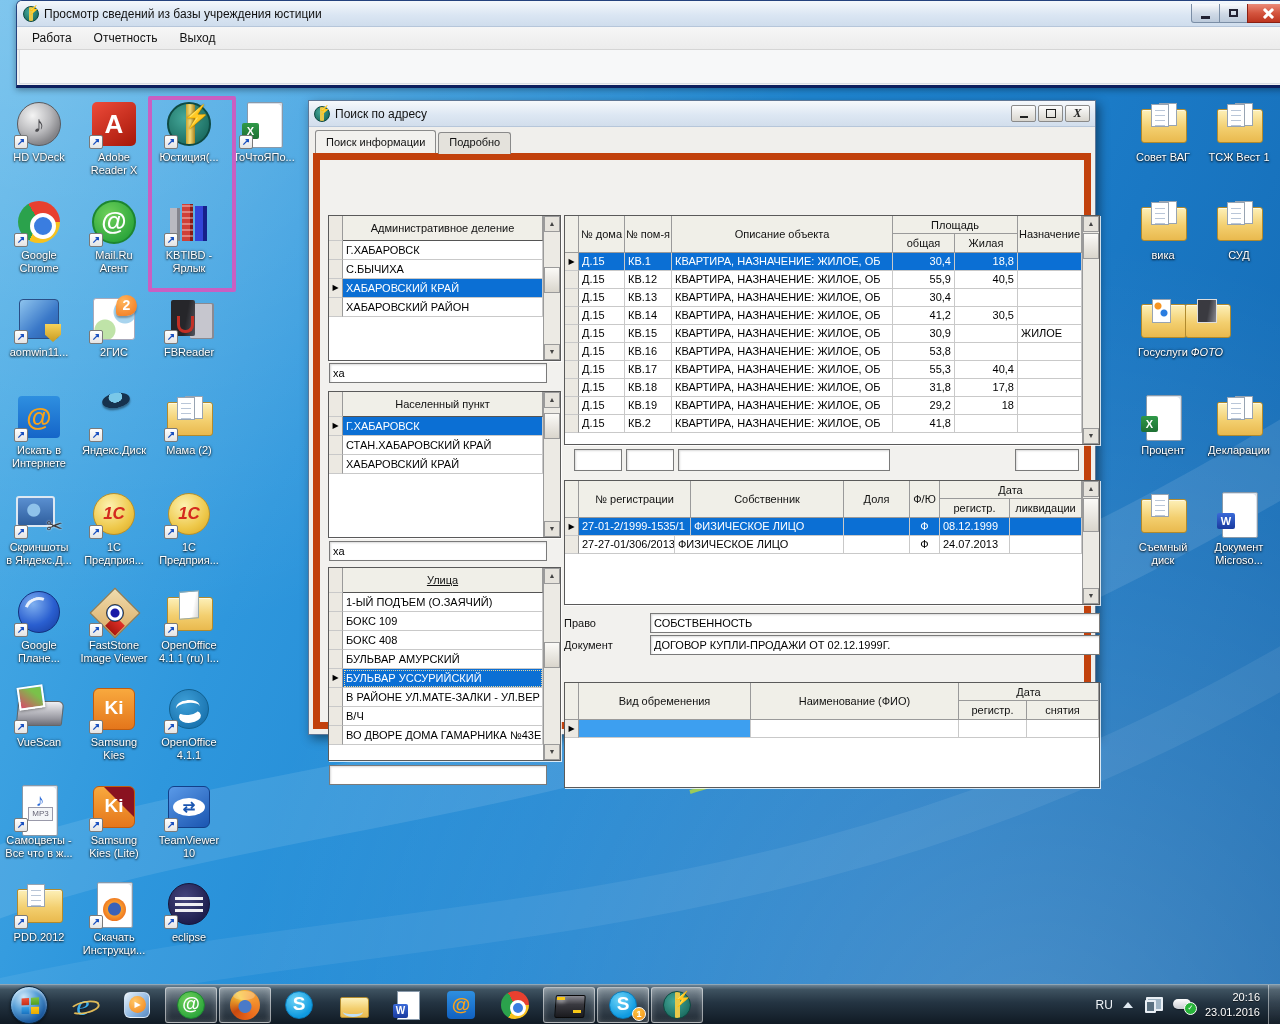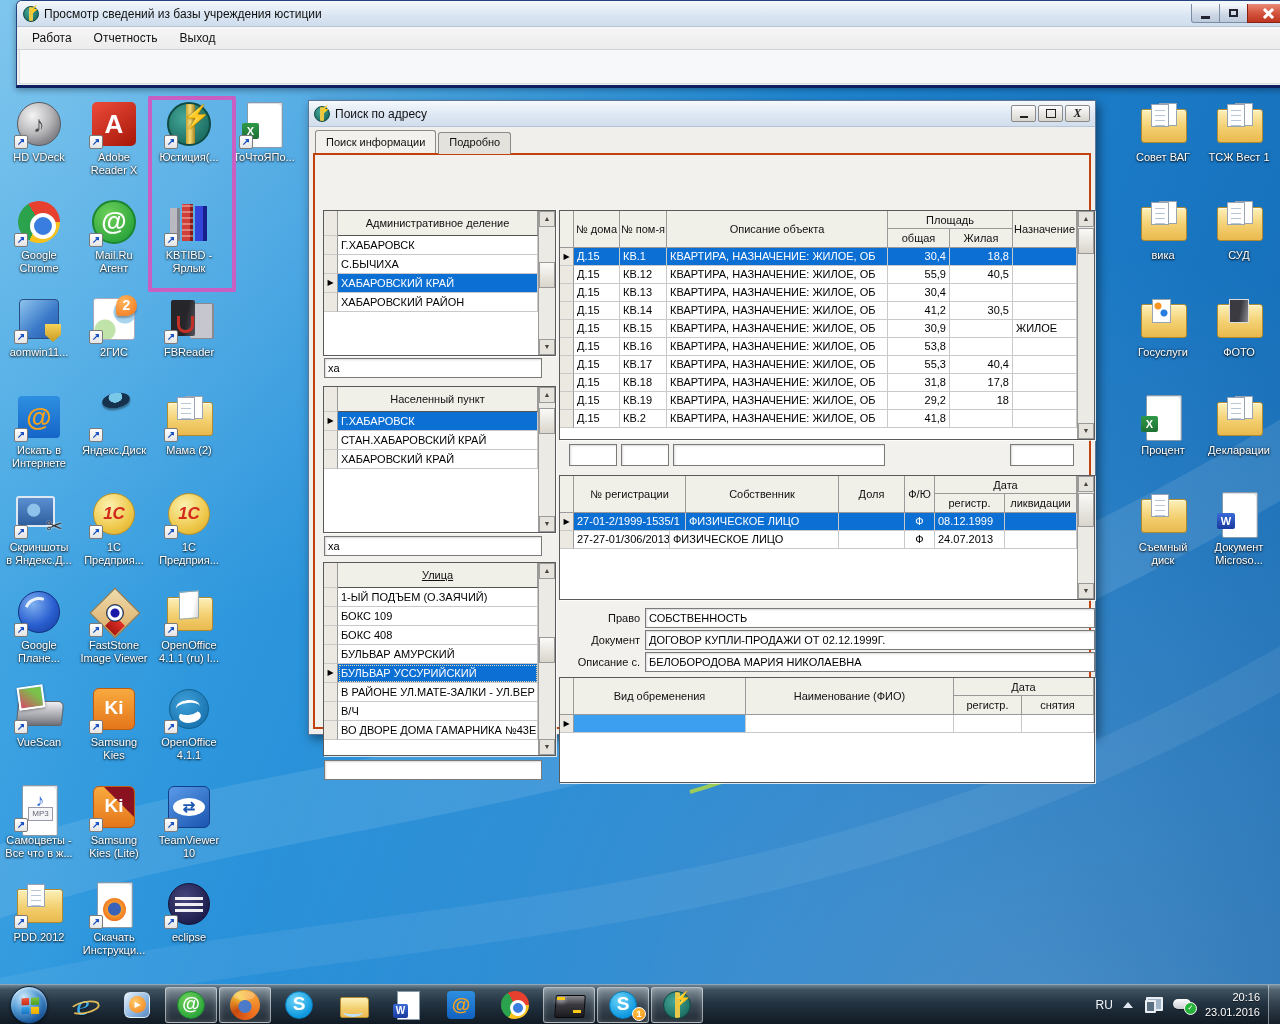--- a/index.html
+++ b/index.html
@@ -170,21 +170,21 @@
     background:linear-gradient(#fdfdfd,#d8d5ce); display:flex; align-items:center; justify-content:center;
     font-size:10px; color:#222; }
   .db-min::after { content:""; width:8px; height:2px; background:#222; margin-top:7px; }
   .db-max::after { content:""; width:8px; height:7px; border:1.5px solid #222; }
   .db-close::after { content:"X"; font-family:"Liberation Serif",serif; font-style:italic; font-weight:bold; font-size:12px; }
   .dlg-tabs { position:absolute; left:6px; top:31px; display:flex; height:22px; z-index:2; }
   .tab { font-size:11px; padding:3px 10px 2px; border:1px solid #8a8a8a; border-bottom:none; border-radius:3px 3px 0 0;
     background:#e4e2dc; margin-right:2px; color:#111; }
   .tab.active { background:#f2f1ee; height:23px; margin-top:-2px; padding-top:5px; position:relative; z-index:3; }
   .dlg-content { position:absolute; left:4px; right:4px; top:52px; bottom:5px; background:#f2f1ee;
-    border:2px solid #c2410c; }
+    border:7px solid #c2410c; }
 
   
   .grid { position:absolute; background:#fff; border:1px solid #5a5a5a; box-shadow:1px 1px 0 rgba(255,255,255,.8);
     display:flex; overflow:hidden; }
   .grid .body { flex:1; min-width:0; display:flex; flex-direction:column; }
   .gcell { font-size:11px; line-height:17px; padding:0 3px; border-right:1px solid #c9c9c9; border-bottom:1px solid #c9c9c9;
     white-space:nowrap; overflow:hidden; flex:none; }
   .hcell { background:#f0efe8; border-right:1px solid #9a9a9a; border-bottom:1px solid #9a9a9a; text-align:center;
     font-size:11px; color:#111; display:flex; align-items:center; justify-content:center; flex:none; }
   .mk { width:14px; flex:none; background:#ece9e2; border-right:1px solid #9a9a9a; border-bottom:1px solid #c9c9c9;
@@ -196,21 +196,21 @@
   .ctr { text-align:center; }
   .vsb { width:17px; flex:none; background:#eceae4; border-left:1px solid #9a9a9a; position:relative; }
   .sbtn { position:absolute; left:0; width:16px; height:16px; background:#e6e3dc; border:1px solid #9a9a9a;
     font-size:7px; color:#444; text-align:center; line-height:14px; }
   .sbtn.up { top:0; } .sbtn.dn { bottom:0; }
   .sthumb { position:absolute; left:0; width:16px; height:26px; background:linear-gradient(#fbfaf7,#d9d5cc);
     border:1px solid #9a9a9a; }
   .filtin { position:absolute; height:20px; border:1px solid #7a7a7a; background:#fff; font-size:11px;
     font-family:"Liberation Sans",sans-serif; padding:1px 3px; box-shadow:inset 1px 1px 2px rgba(0,0,0,.15); }
   .fieldrow { position:absolute; left:244px; width:536px; height:20px; display:flex; align-items:center; }
-  .flabel { width:86px; text-align:right; padding-right:5px; font-size:11px; color:#111; flex:none; }
+  .flabel { width:86px; text-align:left; padding-right:5px; font-size:11px; color:#111; flex:none; }
   .fvalue { flex:1; height:20px; border:1px solid #7a7a7a; background:#fff; font-size:11px; line-height:18px;
     padding:0 3px; box-shadow:inset 1px 1px 2px rgba(0,0,0,.15); white-space:nowrap; overflow:hidden; }
 
   
   #taskbar { position:absolute; left:0; bottom:0; width:1280px; height:40px; z-index:5; display:flex; align-items:center;
     background:linear-gradient(#6d8496 0%,#3e5260 12%,#243442 45%,#101a24 100%); border-top:1px solid #8fa6b6; }
   #start-orb { width:38px; height:38px; margin:0 8px 0 10px; border-radius:50%; position:relative; flex:none;
     background:radial-gradient(circle at 35% 28%,#cfe8fa,#58a0d8 38%,#1c5a9e 72%,#0a2c5e); border:1px solid #0a2740;
     box-shadow:inset 0 2px 3px rgba(255,255,255,.6),0 1px 3px rgba(0,0,0,.5); }
   #start-orb::after { content:""; position:absolute; left:10px; top:11px; width:18px; height:16px;
@@ -497,21 +497,21 @@
         <div class="lbl">вика</div>
       </div>
       <div class="dico" style="left: 1202px; top: 197.5px;">
         <div class="dic fbase i-folder-docs"></div>
         <div class="lbl">СУД</div>
       </div>
       <div class="dico" style="left: 1126px; top: 295px;">
         <div class="dic fbase i-folder-color"></div>
         <div class="lbl">Госуслуги</div>
       </div>
-      <div class="dico" style="left: 1202px; top: 295px;">
+      <div class="dico" style="left: 1170px; top: 295px; font-style: italic;">
         <div class="dic fbase i-folder-photo"></div>
         <div class="lbl">ФОТО</div>
       </div>
       <div class="dico" style="left: 1126px; top: 392.5px;">
         <div class="dic pgbase i-excel"></div>
         <div class="lbl">Процент</div>
       </div>
       <div class="dico" style="left: 1202px; top: 392.5px;">
         <div class="dic fbase i-folder-docs"></div>
         <div class="lbl">Декларации</div>
@@ -827,24 +827,20 @@
           </div>
         </div>
         <div class="fieldrow" style="top: 453px;">
           <div class="flabel">Право</div>
           <div class="fvalue">СОБСТВЕННОСТЬ</div>
         </div>
         <div class="fieldrow" style="top: 475px;">
           <div class="flabel">Документ</div>
           <div class="fvalue">ДОГОВОР  КУПЛИ-ПРОДАЖИ ОТ 02.12.1999Г.</div>
         </div>
-        <div class="fieldrow" style="top: 497px;">
-          <div class="flabel">Описание с.</div>
-          <div class="fvalue">БЕЛОБОРОДОВА МАРИЯ НИКОЛАЕВНА</div>
-        </div>
         <div class="grid" style="left: 244px; top: 522px; width: 536px; height: 106px;">
           <div class="body">
             <div style="display: flex; height: 37px; flex: 0 0 auto;">
               <div class="hcell" style="width: 14px; height: 37px;"></div>
               <div class="hcell" style="width: 172px; height: 37px;">Вид обременения</div>
               <div class="hcell" style="flex: 1 1 0%; height: 37px;">Наименование (ФИО)</div>
               <div style="display: flex; flex-direction: column; width: 140px; flex: 0 0 auto;">
                 <div class="hcell" style="width: 140px; height: 18px;">Дата</div>
                 <div style="display: flex; height: 19px;">
                   <div class="hcell" style="width: 68px; height: 19px;">регистр.</div>

